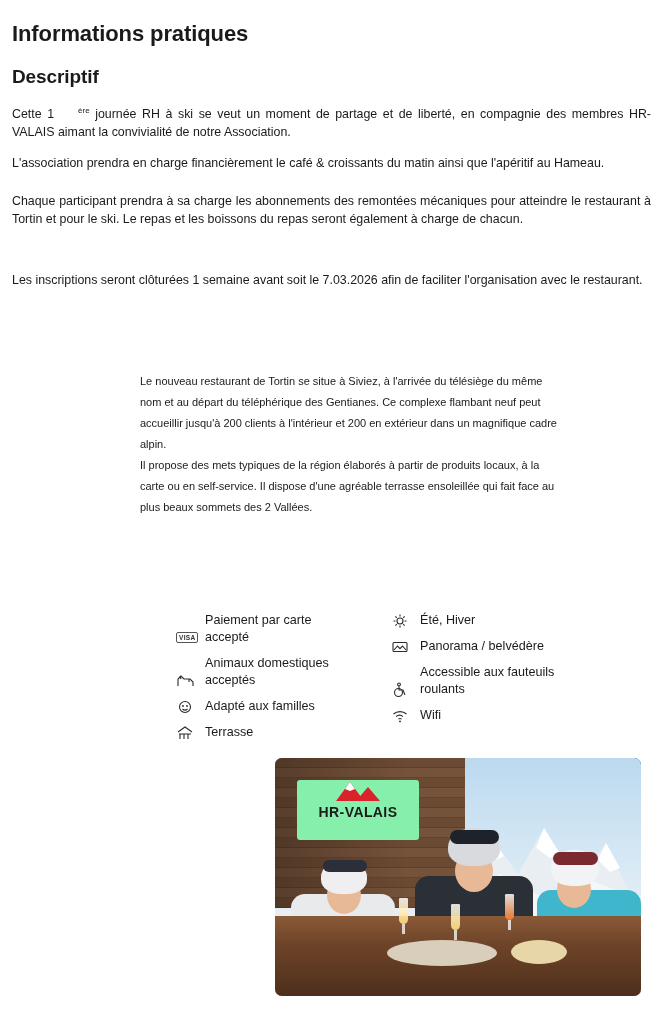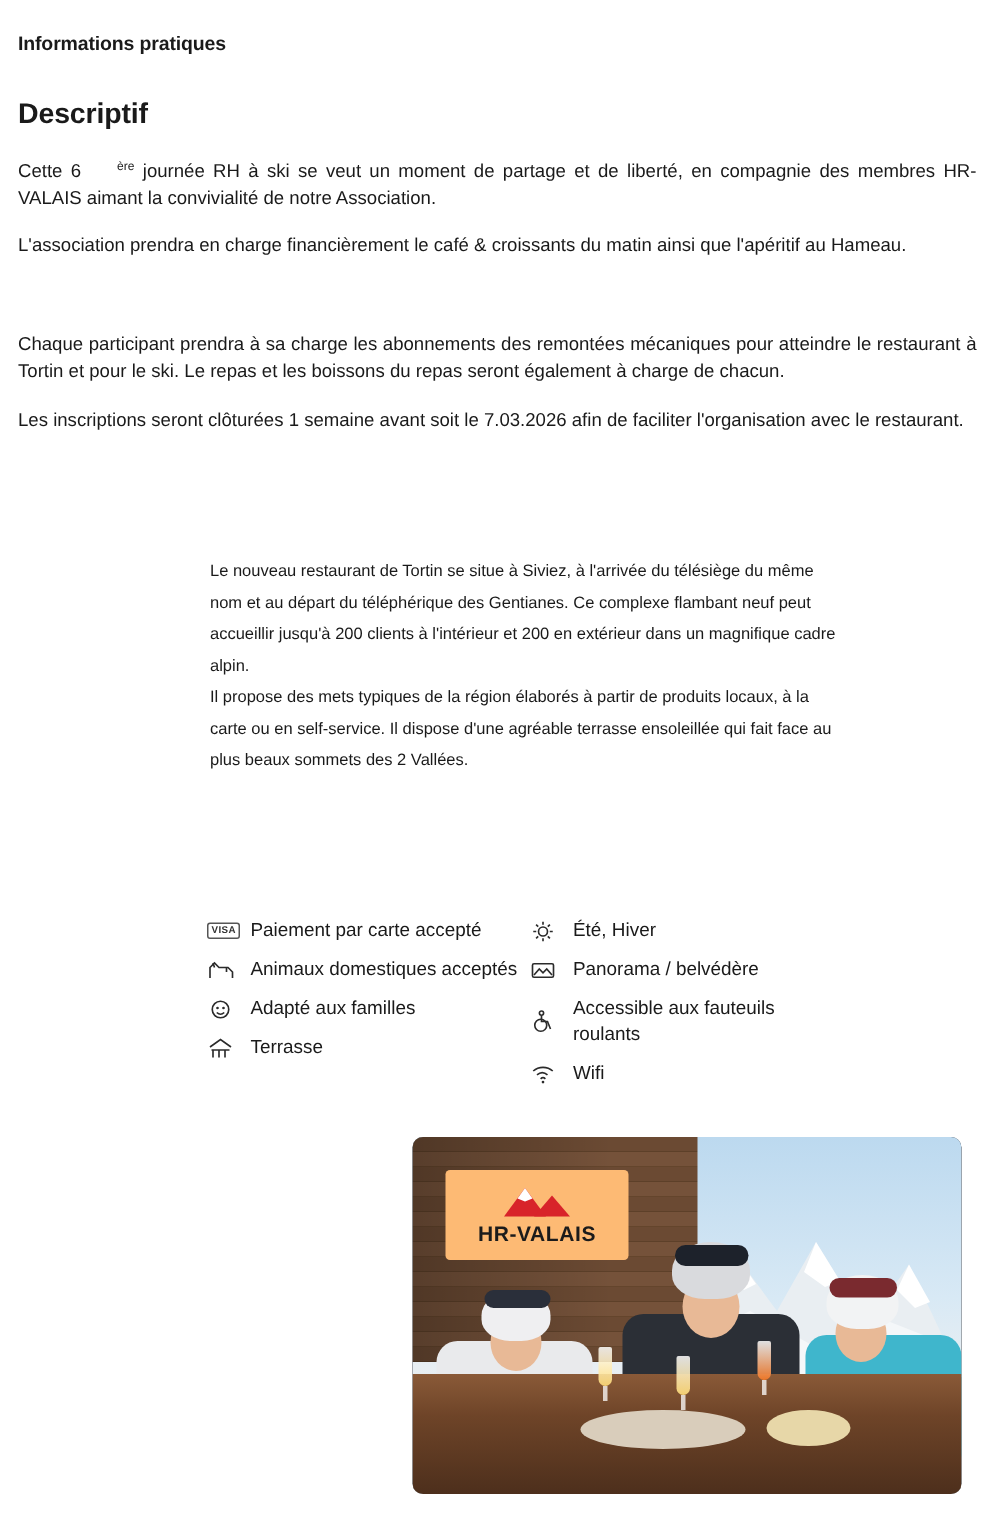--- a/index.html
+++ b/index.html
@@ -11,21 +11,21 @@
     color: #1a1a1a;
     overflow: hidden;
   }
   .page {
     position: relative;
     width: 662px;
     height: 1011px;
     padding: 0;
   }
   h1.section-title {
-    font-size: 13px;
+    font-size: 22px;
     font-weight: bold;
     margin: 0;
     position: absolute;
     left: 12px;
     top: 21px;
     letter-spacing: -0.1px;
   }
   h2.sub-title {
     font-size: 19px;
     font-weight: bold;
@@ -39,21 +39,21 @@
     position: absolute;
     left: 12px;
     width: 639px;
     font-size: 12.4px;
     line-height: 17.5px;
     text-align: justify;
     color: #1a1a1a;
   }
   .para.p1 { top: 102px; }
   .para.p2 { top: 155px; }
-  .para.p3 { top: 221px; }
+  .para.p3 { top: 193px; }
   .para.p4 { top: 272px; }
   sup { font-size: 8px; vertical-align: super; margin-left: 24px; }
 
   .desc-block {
     position: absolute;
     left: 140px;
     top: 371px;
     width: 420px;
     font-size: 11px;
     line-height: 21px;
@@ -68,25 +68,26 @@
     width: 420px;
   }
   .amenity-col {
     position: absolute;
     top: 0;
   }
   .amenity-col.left { left: 0; width: 215px; }
   .amenity-col.right { left: 215px; width: 205px; }
   .amenity {
     display: flex;
-    align-items: center;
+    align-items: flex-end;
     margin-bottom: 9px;
     font-size: 12.6px;
     line-height: 17px;
     color: #1a1a1a;
+    margin-left: 38px;
   }
   .amenity .ic {
     width: 22px;
     min-width: 22px;
     height: 17px;
     margin-right: 7px;
     display: flex;
     align-items: center;
     justify-content: flex-start;
     color: #2b2b2b;
@@ -127,22 +128,22 @@
     position: absolute; left: 0; top: 0; width: 190px; height: 150px;
     background: repeating-linear-gradient(180deg, #6b4a33 0px, #6b4a33 9px, #5d4029 9px, #5d4029 10px, #75523a 10px, #75523a 19px, #64452c 19px, #64452c 20px);
   }
   .wood-wall:after {
     content: "";
     position: absolute; left: 0; top: 0; width: 100%; height: 100%;
     background: linear-gradient(90deg, rgba(0,0,0,0.25), rgba(0,0,0,0) 70%);
   }
   .logo-box {
     position: absolute; left: 22px; top: 22px; width: 122px; height: 60px;
-    background: #fdba74; border-radius: 3px;
-    display: flex; flex-direction: column; align-items: center; justify-content: center;
+    background: #86efac; border-radius: 3px;
+    display: flex; flex-direction: column; align-items: center; 
   }
   .logo-peaks { width: 64px; height: 22px; margin-bottom: 2px; }
   .logo-text {
     font-size: 14px; font-weight: bold; color: #1b1b1b; letter-spacing: 0.4px;
   }
   .table-front {
     position: absolute; left: 0; bottom: 0; width: 100%; height: 80px;
     background: linear-gradient(180deg, #8a5a38 0%, #6e4428 35%, #4d2f1c 100%);
   }
   .plate {
@@ -180,21 +181,21 @@
 </style>
 </head>
 <body>
 
 <div class="page">
 
   <h1 class="section-title">Informations pratiques</h1>
   <h2 class="sub-title">Descriptif</h2>
 
   <div class="para p1">
-    <span>Cette 6</span><sup>ère</sup><span> journée RH à ski se veut un moment de partage et de liberté, en compagnie des membres HR-VALAIS aimant la convivialité de notre Association.</span>
+    <span>Cette 1</span><sup>ère</sup><span> journée RH à ski se veut un moment de partage et de liberté, en compagnie des membres HR-VALAIS aimant la convivialité de notre Association.</span>
   </div>
 
   <div class="para p2">L'association prendra en charge financièrement le café &amp; croissants du matin ainsi que l'apéritif au Hameau.</div>
   <div class="para p3">Chaque participant prendra à sa charge les abonnements des remontées mécaniques pour atteindre le restaurant à Tortin et pour le ski. Le repas et les boissons du repas seront également à charge de chacun.</div>
   <div class="para p4">Les inscriptions seront clôturées 1 semaine avant soit le 7.03.2026 afin de faciliter l'organisation avec le restaurant.</div>
 
   <div class="desc-block">
     <p>Le nouveau restaurant de Tortin se situe à Siviez, à l'arrivée du télésiège du même nom et au départ du téléphérique des Gentianes. Ce complexe flambant neuf peut accueillir jusqu'à 200 clients à l'intérieur et 200 en extérieur dans un magnifique cadre alpin.</p>
     <p>Il propose des mets typiques de la région élaborés à partir de produits locaux, à la carte ou en self-service. Il dispose d'une agréable terrasse ensoleillée qui fait face au plus beaux sommets des 2 Vallées.</p>
   </div>

